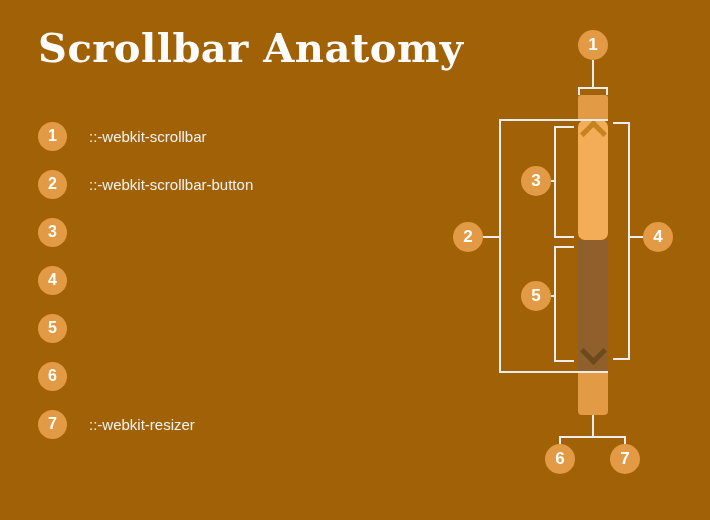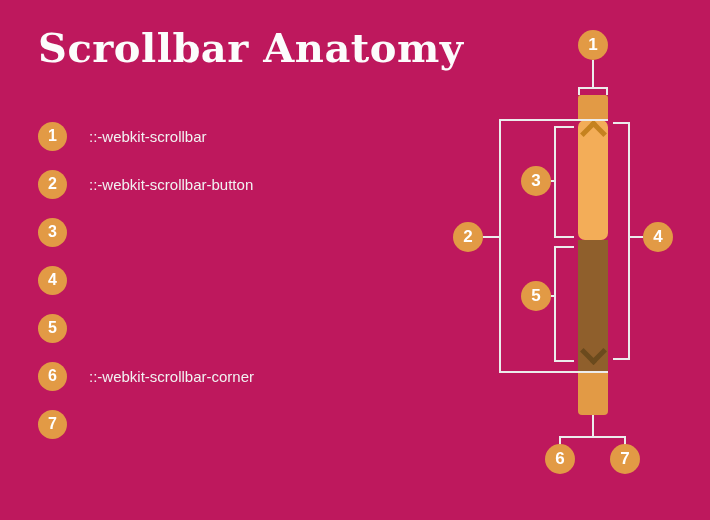--- a/index.html
+++ b/index.html
@@ -4,21 +4,21 @@
 <style>
   html, body {
     margin: 0;
     padding: 0;
     background: #1b1b20;
   }
   .page {
     position: relative;
     width: 710px;
     height: 520px;
-    background: #be185d;
+    background: #a16207;
     overflow: hidden;
     font-family: "Liberation Sans", sans-serif;
   }
   .title {
     position: absolute;
     left: 38px;
     top: 24px;
     font-family: "DejaVu Serif", "Liberation Serif", serif;
     font-weight: 700;
     font-size: 40px;
@@ -150,24 +150,24 @@
       <span class="badge">3</span>
     </div>
     <div class="legend-item">
       <span class="badge">4</span>
     </div>
     <div class="legend-item">
       <span class="badge">5</span>
     </div>
     <div class="legend-item">
       <span class="badge">6</span>
-      <span class="legend-label">::-webkit-scrollbar-corner</span>
     </div>
     <div class="legend-item">
       <span class="badge">7</span>
+      <span class="legend-label">::-webkit-resizer</span>
     </div>
   </div>
 
   <div class="diagram">
 
     <div class="bar-part cap-top"></div>
     <div class="bar-part thumb"></div>
     <div class="bar-part track-piece"></div>
     <div class="bar-part cap-bottom"></div>
     <div class="chev chev-up"></div>

